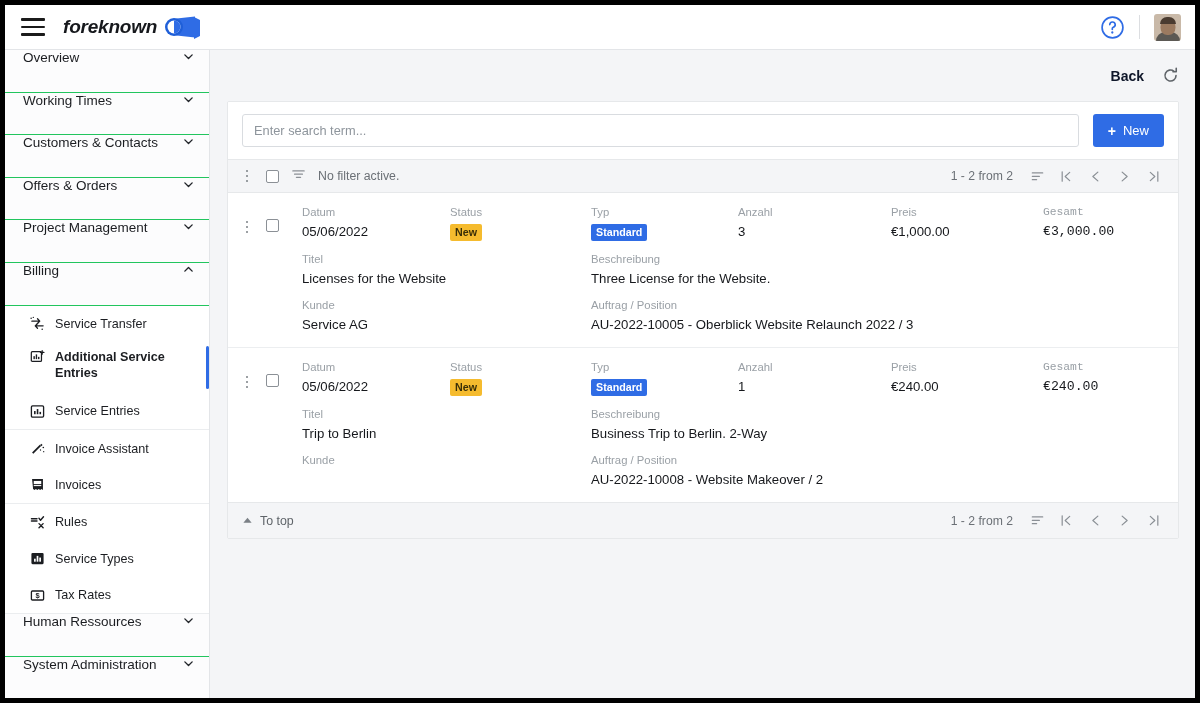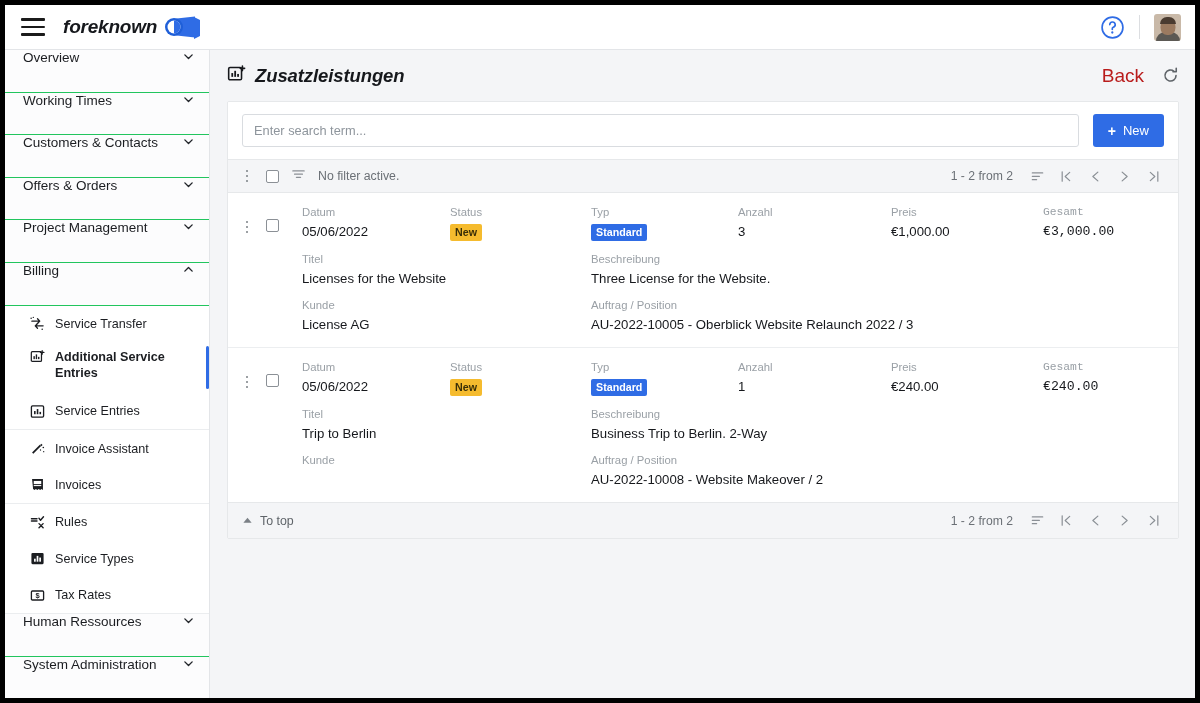--- a/index.html
+++ b/index.html
@@ -144,21 +144,21 @@
     padding: 0 16px 0 17px;
     background: #f4f5f7;
   }
   .page-title {
     display: flex; align-items: center; gap: 9px;
     font-size: 18.5px; font-style: italic; font-weight: bold;
     color: #16181c;
     letter-spacing: -0.1px;
   }
   .ph-spacer { flex: 1; }
-  .back-link { font-size: 19px; color: #b91c1c; cursor: pointer; margin-right: 18px; }
+  .back-link { font-size: 14px; color: #0f172a; cursor: pointer; margin-right: 18px; font-weight: bold; }
   .refresh-btn { cursor: pointer; display: flex; align-items: center; }
 
   
   .card {
     margin: 0 16px 0 17px;
     background: #ffffff;
     border: 1px solid #e6e8ea;
     border-radius: 2px;
     flex: 0 0 auto;
     overflow: hidden;
@@ -492,32 +492,20 @@
               <path d="M3.5 6 L8 10.5 L12.5 6" fill="none" stroke="#22252a" stroke-width="1.7" stroke-linecap="round" stroke-linejoin="round"></path>
             </svg>
         </span>
       </div>
 
     </div>
 
     <div class="content">
 
       <div class="page-head">
-        <div class="page-title">
-          <span>
-            <svg width="19" height="19" viewBox="0 0 17 16">
-              <rect x="1.5" y="2.6" width="11.5" height="11" rx="1.2" fill="none" stroke="#16181c" stroke-width="1.4"></rect>
-              <rect x="3.9" y="7.6" width="1.6" height="3.4" fill="#16181c"></rect>
-              <rect x="6.5" y="5.6" width="1.6" height="5.4" fill="#16181c"></rect>
-              <rect x="9.1" y="8.4" width="1.6" height="2.6" fill="#16181c"></rect>
-              <path d="M13.8 1.4 v4 M11.8 3.4 h4" stroke="#16181c" stroke-width="1.4" stroke-linecap="round"></path>
-            </svg>
-          </span>
-          <span>Zusatzleistungen</span>
-        </div>
         <div class="ph-spacer"></div>
         <span class="back-link">Back</span>
         <span class="refresh-btn">
           <svg width="17" height="17" viewBox="0 0 16 16">
             <path d="M13.2 8 a5.2 5.2 0 1 1 -1.9 -4" fill="none" stroke="#5f6469" stroke-width="1.5" stroke-linecap="round"></path>
             <path d="M13.4 1.2 L13.4 4.4 L10.3 4.4" fill="none" stroke="#5f6469" stroke-width="1.5" stroke-linecap="round" stroke-linejoin="round"></path>
           </svg>
         </span>
       </div>
 
@@ -619,21 +607,21 @@
                   <div class="val">Licenses for the Website</div>
                 </div>
                 <div class="m-right">
                   <div class="lbl">Beschreibung</div>
                   <div class="val">Three License for the Website.</div>
                 </div>
               </div>
               <div class="grid-bot">
                 <div class="m-left">
                   <div class="lbl">Kunde</div>
-                  <div class="val">License AG</div>
+                  <div class="val">Service AG</div>
                 </div>
                 <div class="m-right">
                   <div class="lbl">Auftrag / Position</div>
                   <div class="val">AU-2022-10005 - Oberblick Website Relaunch 2022 / 3</div>
                 </div>
               </div>
             </div>
           </div>
 
           <div class="row">

